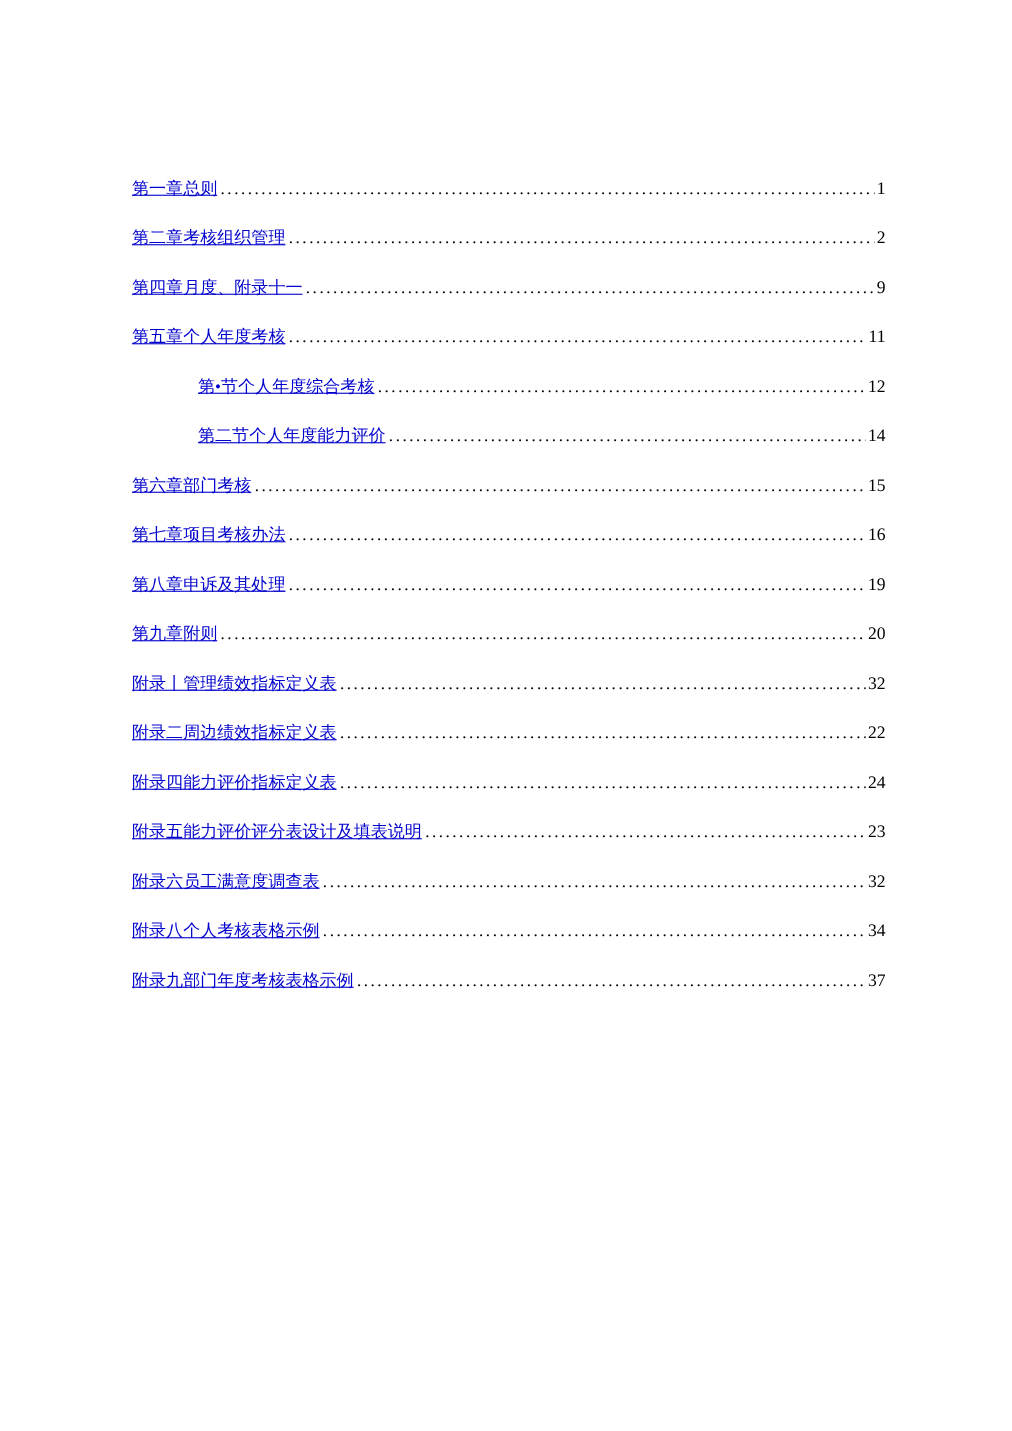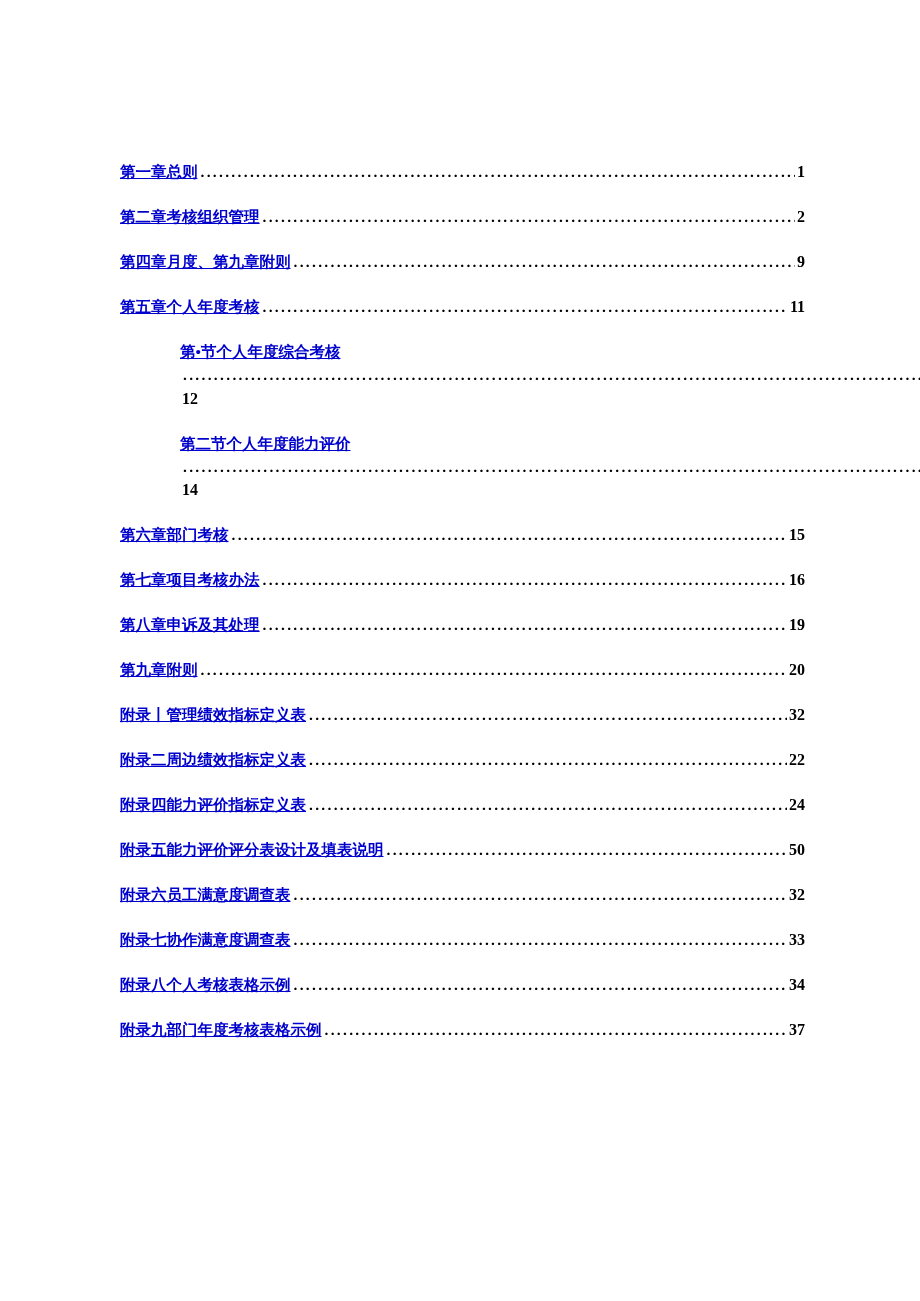--- a/index.html
+++ b/index.html
@@ -16,25 +16,23 @@
     }
     .page {
       padding: 160px 115px 100px 120px;
     }
     .toc-entry {
       display: flex;
       align-items: baseline;
       margin-bottom: 21px;
       font-size: 15.5px;
       line-height: 1.5;
-      font-weight: bold;
     }
     .toc-entry.indented {
       padding-left: 60px;
-      flex-direction: column;
     }
     .toc-label {
       color: #0000cc;
       text-decoration: underline;
       text-decoration-color: #0000cc;
       white-space: nowrap;
       flex-shrink: 0;
     }
     .toc-dots {
       flex: 1;
@@ -65,21 +63,21 @@
         <a class="toc-label" href="#">第一章总则</a>
         <span class="toc-dots"></span>
         <span class="toc-page">1</span>
       </div>
       <div class="toc-entry">
         <a class="toc-label" href="#">第二章考核组织管理</a>
         <span class="toc-dots"></span>
         <span class="toc-page">2</span>
       </div>
       <div class="toc-entry">
-        <a class="toc-label" href="#">第四章月度、第九章附则</a>
+        <a class="toc-label" href="#">第四章月度、附录十一</a>
         <span class="toc-dots"></span>
         <span class="toc-page">9</span>
       </div>
       <div class="toc-entry">
         <a class="toc-label" href="#">第五章个人年度考核</a>
         <span class="toc-dots"></span>
         <span class="toc-page">11</span>
       </div>
       <div class="toc-entry indented">
         <a class="toc-label" href="#">第•节个人年度综合考核</a>
@@ -122,31 +120,26 @@
         <span class="toc-page">22</span>
       </div>
       <div class="toc-entry">
         <a class="toc-label" href="#">附录四能力评价指标定义表</a>
         <span class="toc-dots"></span>
         <span class="toc-page">24</span>
       </div>
       <div class="toc-entry">
         <a class="toc-label" href="#">附录五能力评价评分表设计及填表说明</a>
         <span class="toc-dots"></span>
-        <span class="toc-page">50</span>
+        <span class="toc-page">23</span>
       </div>
       <div class="toc-entry">
         <a class="toc-label" href="#">附录六员工满意度调查表</a>
         <span class="toc-dots"></span>
         <span class="toc-page">32</span>
-      </div>
-      <div class="toc-entry">
-        <a class="toc-label" href="#">附录七协作满意度调查表</a>
-        <span class="toc-dots"></span>
-        <span class="toc-page">33</span>
       </div>
       <div class="toc-entry">
         <a class="toc-label" href="#">附录八个人考核表格示例</a>
         <span class="toc-dots"></span>
         <span class="toc-page">34</span>
       </div>
       <div class="toc-entry">
         <a class="toc-label" href="#">附录九部门年度考核表格示例</a>
         <span class="toc-dots"></span>
         <span class="toc-page">37</span>

